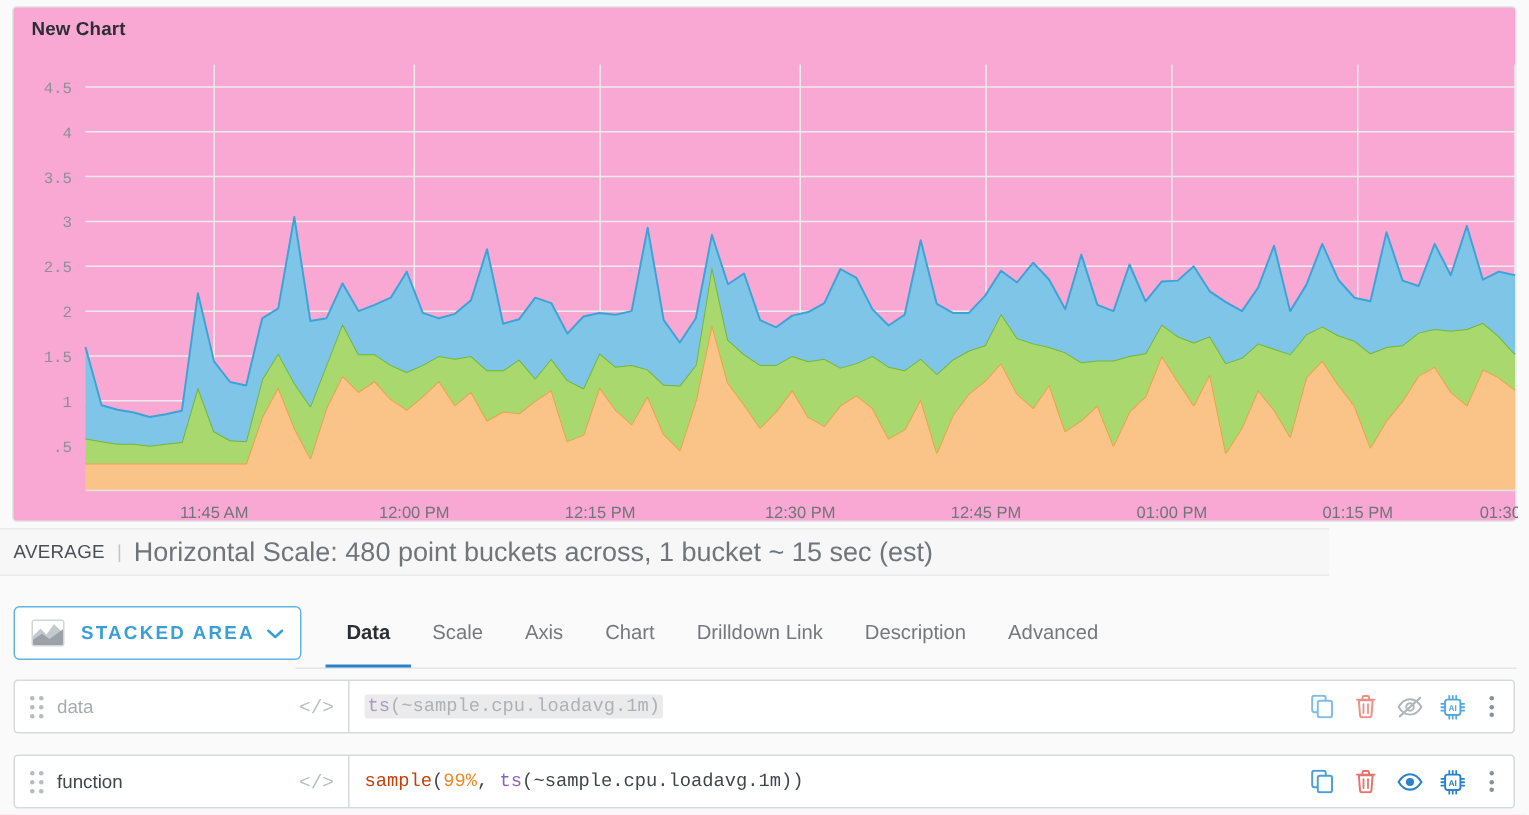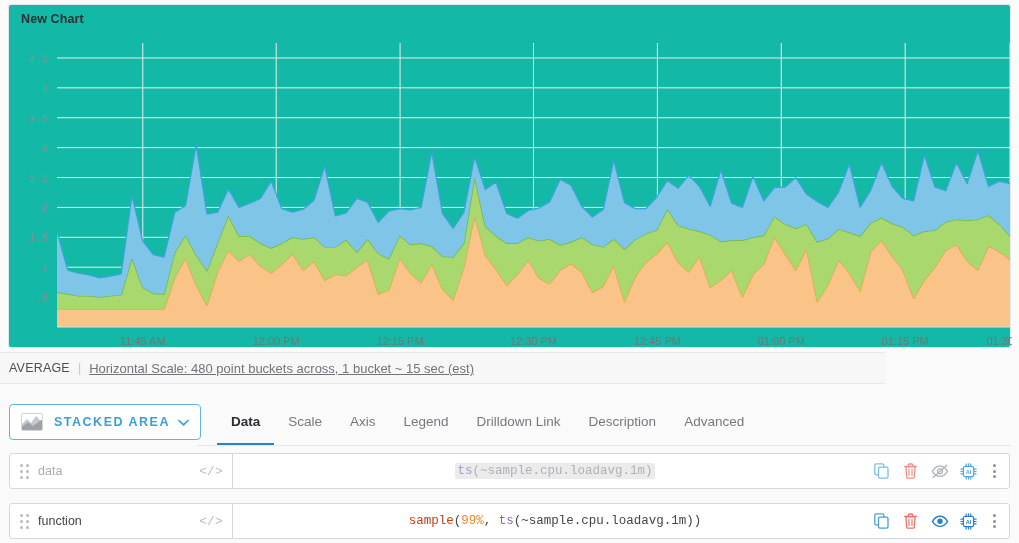--- a/index.html
+++ b/index.html
@@ -15,21 +15,21 @@
     position: relative;
     background: #fafafa;
     overflow: hidden;
   }
 
   
   .chart-card {
     position: absolute;
     left: 8px; top: 4px;
     width: 1003px; height: 344px;
-    background: #14b8a6;
+    background: #f9a8d4;
     border: 1px solid #e4e6e8;
     border-radius: 3px;
   }
   .chart-title {
     position: absolute;
     left: 12px; top: 7px;
     font-size: 12.5px;
     font-weight: bold;
     color: #2b2f33;
     letter-spacing: .1px;
@@ -57,23 +57,22 @@
     font-size: 12.5px;
     color: #4a4f54;
     letter-spacing: .2px;
   }
   .status-sep {
     color: #c2c6ca;
     margin: 0 8px;
     font-size: 12.5px;
   }
   .status-text {
-    font-size: 13px;
+    font-size: 18px;
     color: #70757a;
-    text-decoration: underline;
   }
 
   
   .tabs-row {
     position: absolute;
     left: 0; top: 398px;
     width: 812px; height: 48px;
     display: flex;
     align-items: center;
   }
@@ -187,21 +186,20 @@
     flex: 1;
     border-left: 1px solid #d6d9dc;
     display: flex;
     align-items: center;
     padding-left: 10px;
     font-family: "Liberation Mono", monospace;
     font-size: 12.5px;
     overflow: hidden;
     white-space: nowrap;
     cursor: text;
-    justify-content: center;
   }
   .row1 .row-expr .expr-inner {
     background: #ebebeb;
     border-radius: 2px;
     padding: 1px 2px;
   }
   .row1 .tok-fn   { color: #a99bc4; }
   .row1 .tok-pn   { color: #aeb2b6; }
   .row1 .tok-id   { color: #aeb2b6; }
   .row2 .tok-fn   { color: #c2410c; }
@@ -310,21 +308,21 @@
       <span class="ct-chev">
         <svg width="11" height="7" viewBox="0 0 11 7">
           <path d="M1 1.5 L5.5 5.8 L10 1.5" fill="none" stroke="#3a9fd5" stroke-width="1.7" stroke-linecap="round" stroke-linejoin="round"></path>
         </svg>
       </span>
     </div>
     <div class="tabs" id="tabs">
         <div class="tab active">Data</div>
         <div class="tab">Scale</div>
         <div class="tab">Axis</div>
-        <div class="tab">Legend</div>
+        <div class="tab">Chart</div>
         <div class="tab">Drilldown Link</div>
         <div class="tab">Description</div>
         <div class="tab">Advanced</div>
       </div>
   </div>
   <div class="tabs-underline"></div>
 
   <div class="row row1">
     <div class="row-handle">
       <span class="dot-grid">

